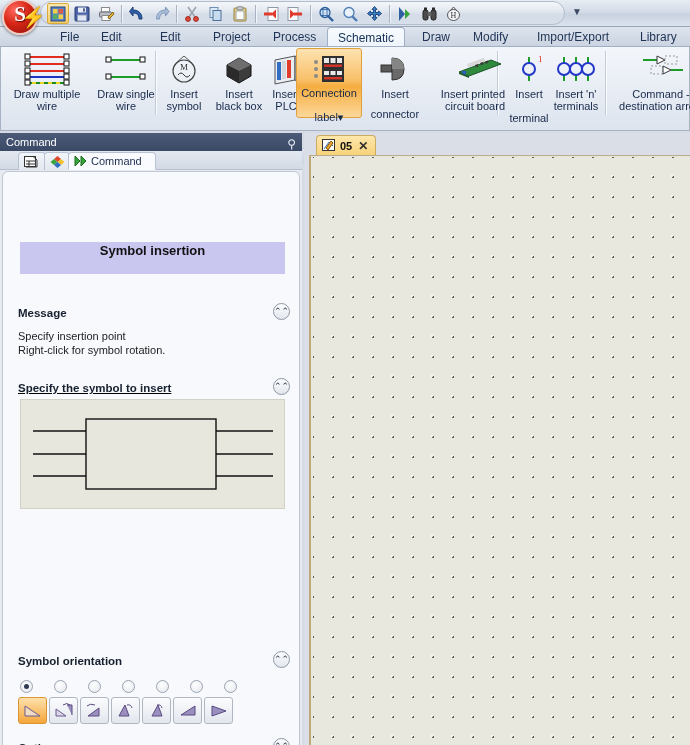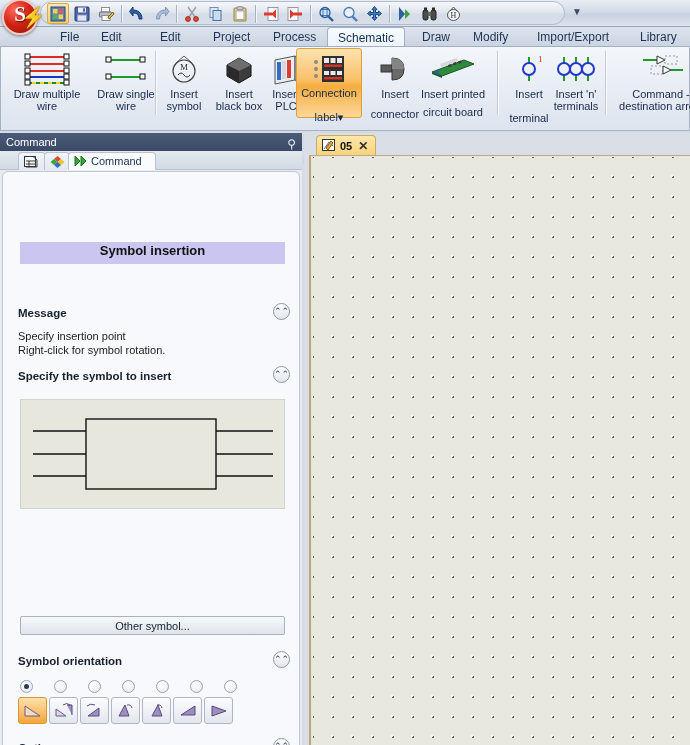--- a/index.html
+++ b/index.html
@@ -126,21 +126,21 @@
     border: 1px solid #b9c2d0; border-bottom: none; border-radius: 4px 4px 0 0;
   }
   .dtab.active { background: #f9fbfe; border-bottom: 1px solid #f9fbfe; }
 
   .dock-body {
     position: absolute; left: 2px; top: 38px; width: 298px; height: 634px;
     background: #f7f9fc; border: 1px solid #c2c8d2; border-radius: 6px 6px 0 0;
     overflow: hidden;
   }
   .cmd-title {
-    position: absolute; left: 17px; top: 70px; width: 265px; height: 22px;
+    position: absolute; left: 17px; top: 70px; width: 265px; height: 32px;
     background: #c9c6f0; text-align: center; line-height: 18px;
     font-weight: bold; font-size: 13px; color: #111;
   }
   .cmd-buttons { position: absolute; left: 132px; top: 228px; display: flex; gap: 6px; }
   .cmdbtn {
     width: 26px; height: 26px;
     background: linear-gradient(to bottom,#fdfdfe,#e6e9ee);
     border: 1px solid #b9bfc9; border-radius: 2px;
     display: flex; align-items: center; justify-content: center;
   }
@@ -491,36 +491,36 @@
           <svg width="38" height="34" viewBox="0 0 38 34">
             <rect x="5" y="13" width="11" height="7" fill="#5b5b5b" stroke="#333"></rect>
             <path d="M16 6 q12 0 12 11 q0 11 -12 11 Z" fill="#6a6a6a" stroke="#333"></path>
             <path d="M16 6 q12 0 12 11 l-12 0 Z" fill="#858585"></path>
           </svg>
         </div>
         <div class="lbl">Insert</div>
         <div class="lbl" style="margin-top:8px">connector</div>
       </div>
 
-      <div class="rbtn" style="left:410px; width:84px;">
+      <div class="rbtn" style="left:420px; width:84px;align-items:flex-end;">
         <div class="ico">
           <svg width="50" height="34" viewBox="0 0 50 34">
             <path d="M4 20 L36 8 L46 12 L14 24 Z" fill="#2f8a3e" stroke="#1b5527"></path>
             <rect x="12" y="12" width="18" height="4" transform="rotate(-20 12 12)" fill="#d8d8d8"></rect>
             <g fill="#3a3a3a">
                 <rect x="20" y="13" width="3" height="2.5" transform="rotate(-20 20 13)"></rect>
                 <rect x="25" y="11" width="3" height="2.5" transform="rotate(-20 25 11)"></rect>
                 <rect x="30" y="9.5" width="3" height="2.5" transform="rotate(-20 30 9.5)"></rect>
               </g>
             <rect x="7" y="19" width="4" height="4" fill="#2b5ec0"></rect>
             <path d="M4 20 L14 24 L14 26 L4 22 Z" fill="#205c2b"></path>
           </svg>
         </div>
         <div class="lbl">Insert printed</div>
-        <div class="lbl" style="margin-top:6px">circuit board</div>
+        <div class="lbl" style="margin-top:0">circuit board</div>
       </div>
 
       <div class="rbtn" style="left:500px; width:56px;">
         <div class="ico">
           <svg width="32" height="34" viewBox="0 0 32 34">
             <line x1="16" y1="5" x2="16" y2="11" stroke="#1e9c28" stroke-width="2"></line>
             <line x1="16" y1="23" x2="16" y2="29" stroke="#1e9c28" stroke-width="2"></line>
             <circle cx="16" cy="17" r="6" fill="none" stroke="#2338c9" stroke-width="2"></circle>
             <text x="25" y="10" font-size="9" fill="#e02b1f" font-family="Liberation Serif, serif">1</text>
           </svg>
@@ -635,40 +635,39 @@
 
       <div class="section" style="top:135px;">
         <div class="sec-head">Message</div>
         <div class="chev">⌃⌃</div>
         <div class="msg-text">
           <div>Specify insertion point</div>
           <div>Right-click for symbol rotation.</div>
         </div>
       </div>
 
-      <div class="section" style="top:198px;">
+      <div class="section" style="top:210px;text-decoration:underline;">
         <div class="sec-head">Specify the symbol to insert</div>
         <div class="chev">⌃⌃</div>
       </div>
 
       <div class="sym-preview" style="top:227px;">
         <svg width="263" height="108" viewBox="0 0 263 108">
           <rect x="65" y="19" width="130" height="70" fill="#e8e7dd" stroke="#111" stroke-width="1.4"></rect>
           <g stroke="#111" stroke-width="1.4">
             <line x1="12" y1="31" x2="65" y2="31"></line>
               <line x1="195" y1="31" x2="252" y2="31"></line>
             <line x1="12" y1="54" x2="65" y2="54"></line>
               <line x1="195" y1="54" x2="252" y2="54"></line>
             <line x1="12" y1="76" x2="65" y2="76"></line>
               <line x1="195" y1="76" x2="252" y2="76"></line>
           </g>
         </svg>
       </div>
 
-      <div class="other-btn" style="top:444px;">Other symbol...</div>
 
       <div class="section" style="top:483px;">
         <div class="sec-head">Symbol orientation</div>
         <div class="chev">⌃⌃</div>
       </div>
 
       <div class="radios" style="top:508px;">
         <div class="radio on">
             <i></i>
           </div>

